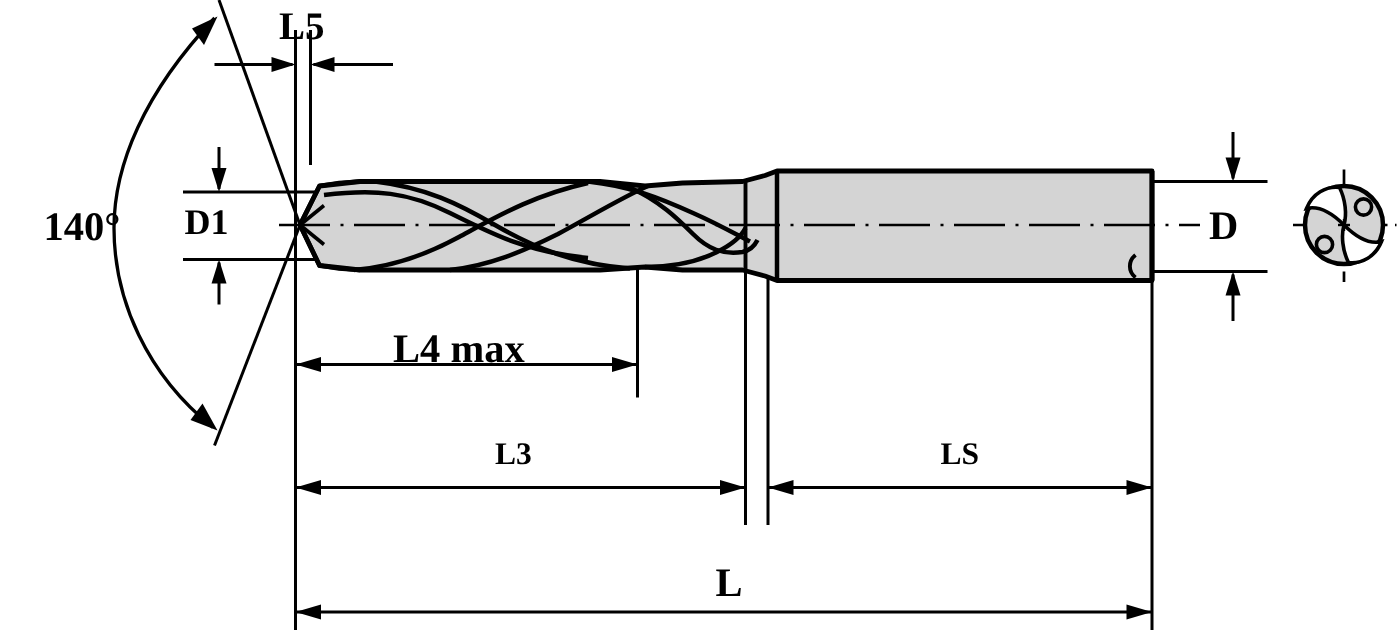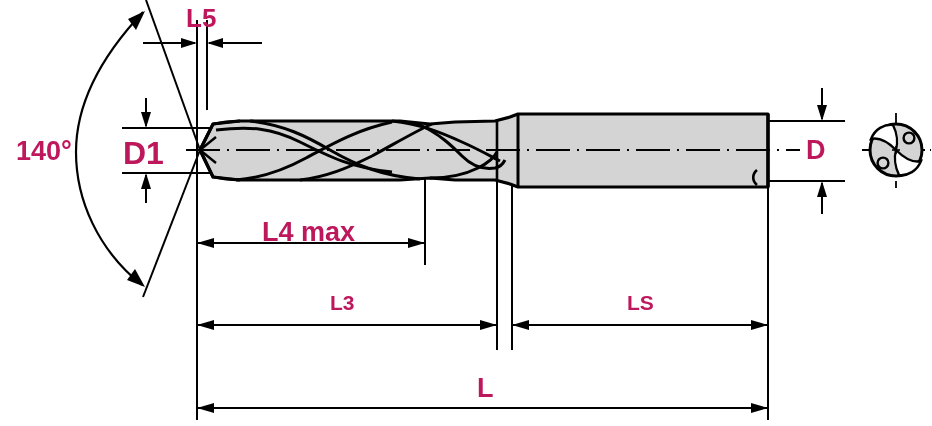--- a/index.html
+++ b/index.html
@@ -17,23 +17,23 @@
   }
   #drawing {
     position: absolute;
     left: 0;
     top: 0;
     width: 932px;
     height: 426px;
   }
   .dim-label {
     position: absolute;
-    font-family: Liberation Sans, sans-serif;
+    font-family: Liberation Serif, serif;
     font-weight: bold;
-    color: #be185d;
+    color: #000000;
     white-space: nowrap;
     line-height: 1;
     user-select: none;
   }
 </style>
 </head>
 <body>
 
 <div id="stage">
 
@@ -190,23 +190,23 @@
       <circle cx="909" cy="138" r="5.4" fill="#d4d4d4" stroke="#000" stroke-width="2.4"></circle>
 
       <circle cx="883" cy="163" r="5.4" fill="#d4d4d4" stroke="#000" stroke-width="2.4"></circle>
 
       <line x1="892" y1="150" x2="900" y2="150" stroke="#000" stroke-width="1.6"></line>
       <line x1="896" y1="146" x2="896" y2="154" stroke="#000" stroke-width="1.6"></line>
     </g>
 
   </svg>
 
-  <div class="dim-label" style="left:0px; top:138px; font-size:27px;padding-left:16px;">140°</div>
-
-  <div class="dim-label" style="left:123px; top:137px; font-size:32px;">D1</div>
+  <div class="dim-label" style="left:13px; top:138px; font-size:27px;padding-left:16px;">140°</div>
+
+  <div class="dim-label" style="left:123px; top:137px; font-size:24px;">D1</div>
 
   <div class="dim-label" style="left:186px; top:5px; font-size:26px;">L5</div>
 
   <div class="dim-label" style="left:262px; top:219px; font-size:27px;">L4 max</div>
 
   <div class="dim-label" style="left:330px; top:292px; font-size:21px;">L3</div>
 
   <div class="dim-label" style="left:627px; top:292px; font-size:21px;">LS</div>
 
   <div class="dim-label" style="left:477px; top:375px; font-size:27px;">L</div>

